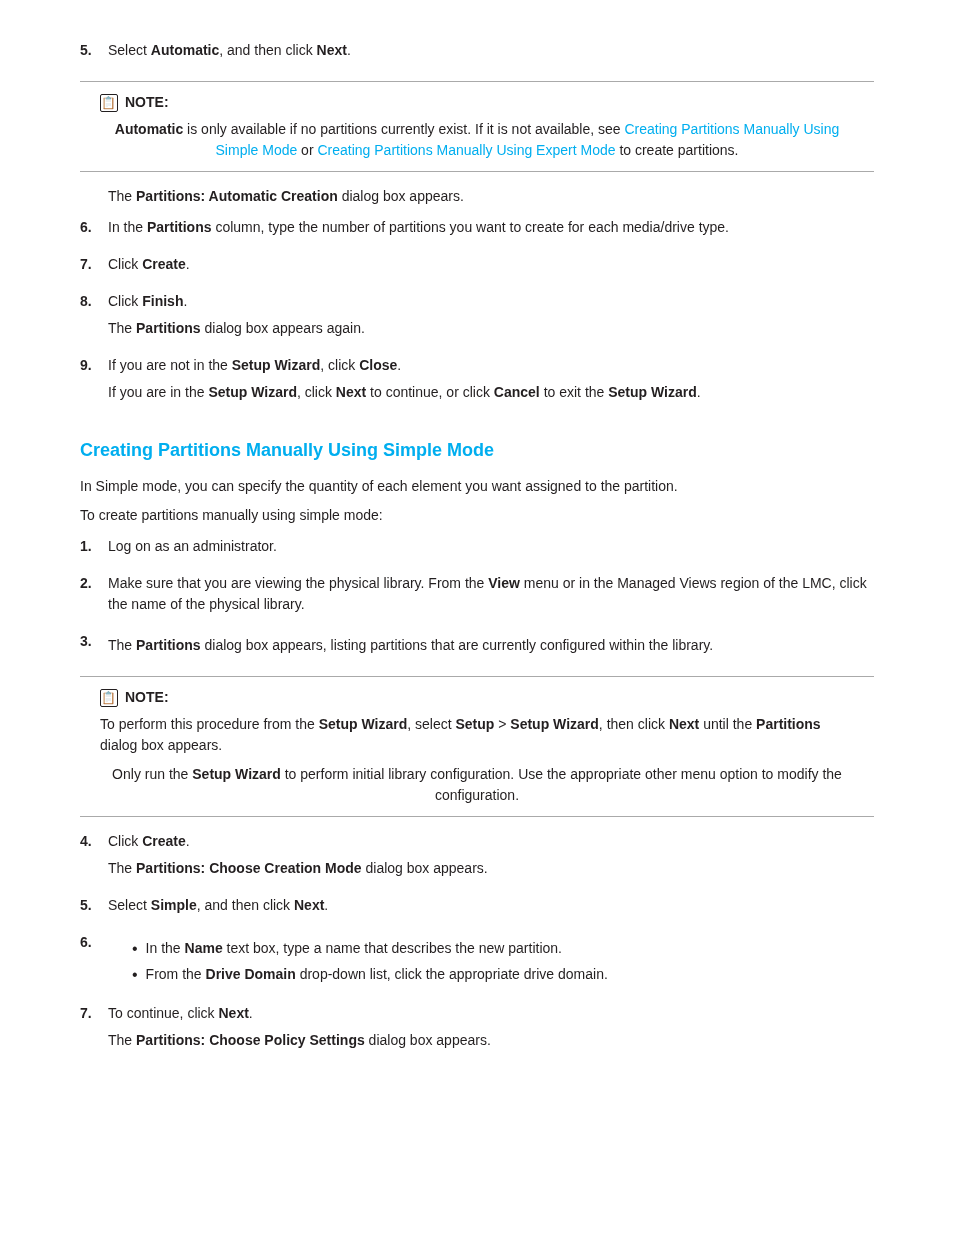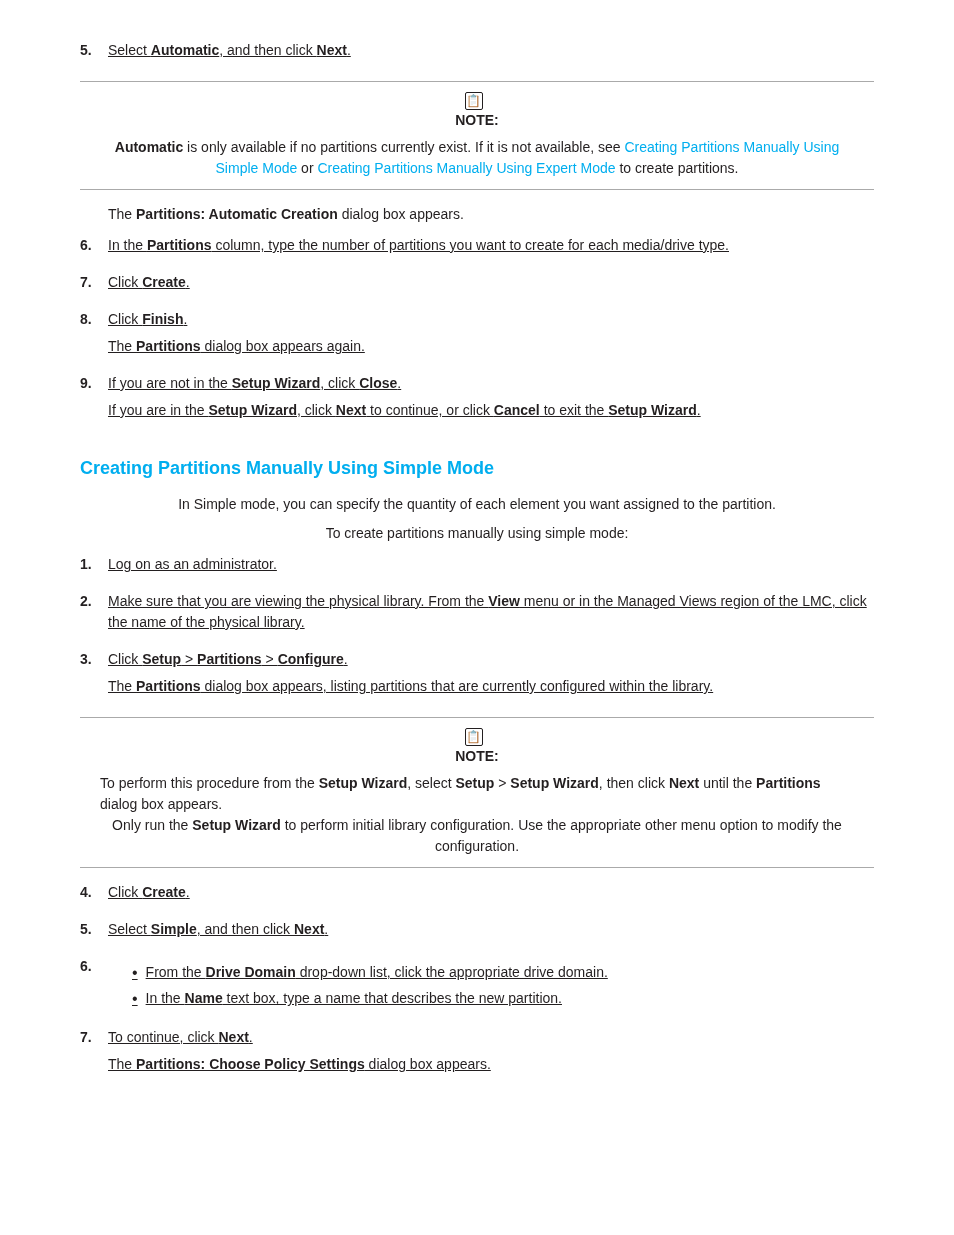--- a/index.html
+++ b/index.html
@@ -18,41 +18,39 @@
       align-items: flex-start;
       margin-bottom: 10px;
     }
     .step-num {
       font-weight: bold;
       min-width: 28px;
       color: #231f20;
     }
     .step-content {
       flex: 1;
-      text-decoration: underline;
     }
     .step-content p {
       margin-bottom: 6px;
     }
     b, strong {
       font-weight: bold;
     }
     .note-box {
       border-top: 1px solid #aaa;
       border-bottom: 1px solid #aaa;
       padding: 10px 20px 10px 20px;
       margin: 14px 0 14px 0;
     }
     .note-header {
       display: flex;
       align-items: center;
       margin-bottom: 6px;
       font-weight: bold;
       color: #231f20;
-      flex-direction: column;
     }
     .note-icon {
       display: inline-block;
       border: 1.5px solid #231f20;
       border-radius: 2px;
       width: 18px;
       height: 18px;
       font-size: 10px;
       text-align: center;
       line-height: 17px;
@@ -62,40 +60,40 @@
     }
     .note-icon::before {
       content: '📋';
       font-size: 12px;
     }
     .note-label {
       font-weight: bold;
       font-size: 14px;
     }
     .note-body p {
+      margin-bottom: 8px;
       font-size: 14px;
     }
     .note-body p:last-child {
       margin-bottom: 0;
       text-align: center;
     }
     a.link {
       color: #00aeef;
       text-decoration: none;
     }
     .section-heading {
       color: #00aeef;
       font-size: 18px;
       font-weight: bold;
       margin: 28px 0 12px 0;
     }
     .section-intro {
       margin-bottom: 8px;
       margin-left: 0;
-      text-align: center;
     }
     .bullet-list {
       list-style: none;
       margin: 6px 0 6px 24px;
     }
     .bullet-list li {
       display: flex;
       align-items: flex-start;
       margin-bottom: 4px;
     }
@@ -201,23 +199,20 @@
   <div class="step-content">
     <p>
       Make sure that you are viewing the physical library. From the <strong>View</strong> menu or in the Managed Views region of the LMC, click the name of the physical library.
     </p>
   </div>
 </div>
 
 <div class="step-block">
   <span class="step-num">3.</span>
   <div class="step-content">
-    <p>
-      Click <strong>Setup</strong> &gt; <strong>Partitions</strong> &gt; <strong>Configure</strong>.
-    </p>
     <p class="step-sub">
       The <strong>Partitions</strong> dialog box appears, listing partitions that are currently configured within the library.
     </p>
   </div>
 </div>
 
 <div class="note-box">
   <div class="note-header">
     <span class="note-icon"></span>
     <span class="note-label">NOTE:</span>
@@ -231,42 +226,45 @@
     </p>
   </div>
 </div>
 
 <div class="step-block">
   <span class="step-num">4.</span>
   <div class="step-content">
     <p>
       Click <strong>Create</strong>.
     </p>
+    <p class="step-sub">
+      The <strong>Partitions: Choose Creation Mode</strong> dialog box appears.
+    </p>
   </div>
 </div>
 
 <div class="step-block">
   <span class="step-num">5.</span>
   <div class="step-content">
     <p>
       Select <strong>Simple</strong>, and then click <strong>Next</strong>.
     </p>
   </div>
 </div>
 
 <div class="step-block">
   <span class="step-num">6.</span>
   <div class="step-content">
     <ul class="bullet-list">
+      <li>
+        <span>In the <strong>Name</strong> text box, type a name that describes the new partition.</span>
+      </li>
       <li>
         <span>From the <strong>Drive Domain</strong> drop-down list, click the appropriate drive domain.</span>
       </li>
-      <li>
-        <span>In the <strong>Name</strong> text box, type a name that describes the new partition.</span>
-      </li>
     </ul>
   </div>
 </div>
 
 <div class="step-block">
   <span class="step-num">7.</span>
   <div class="step-content">
     <p>
       To continue, click <strong>Next</strong>.
     </p>

